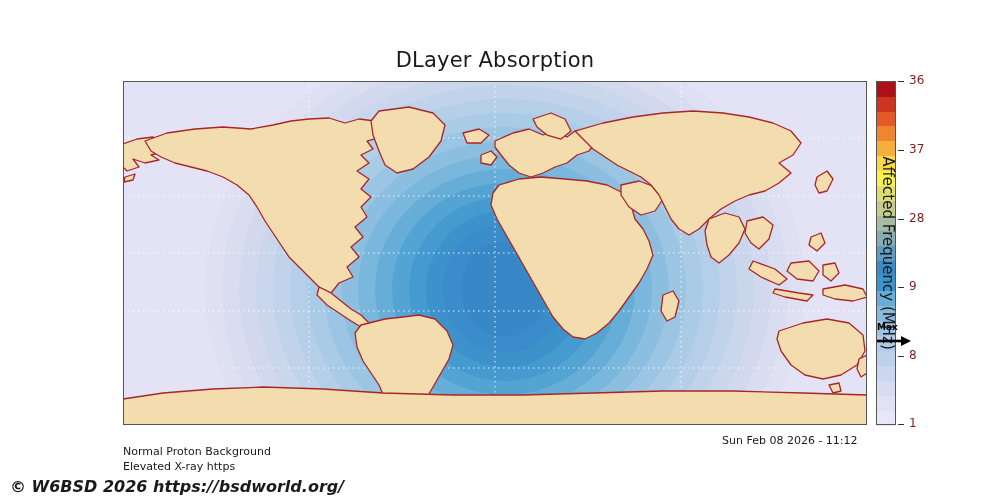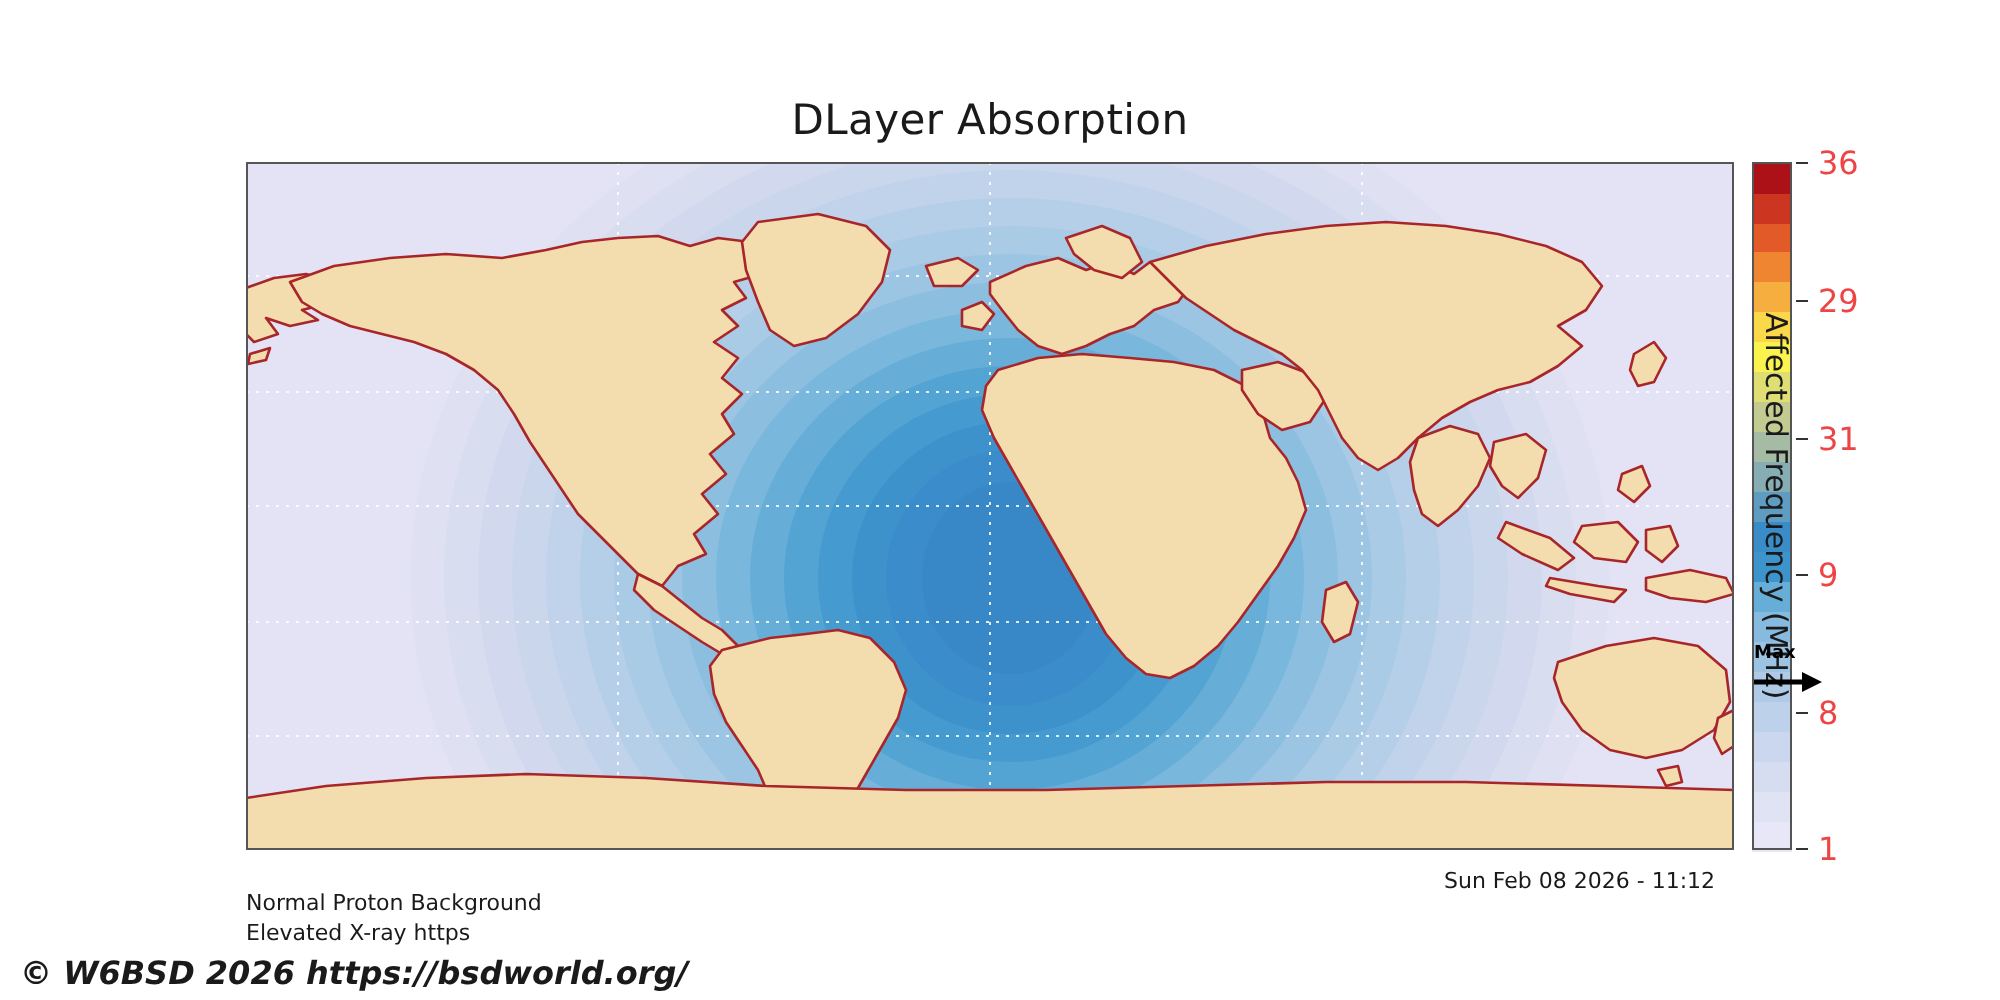--- a/index.html
+++ b/index.html
@@ -114,22 +114,22 @@
   .cb-tick {
     position: absolute;
     left: 898px;
     width: 6px;
     height: 1px;
     background: #333333;
   }
   .cb-ticklabel {
     position: absolute;
     left: 909px;
-    font-size: 16px;
-    color: #ef4444;
+    font-size: 12px;
+    color: #7f1d1d;
     line-height: 1;
     white-space: nowrap;
   }
   #cb-axis-label {
     position: absolute;
     left: 900px;
     top: 80px;
     width: 346px;
     height: 24px;
     transform: rotate(90deg);
@@ -323,22 +323,22 @@
   <div id="colorbar-frame"></div>
 
   <div class="cb-tick" style="top:81px"></div>
   <div class="cb-tick" style="top:150px"></div>
   <div class="cb-tick" style="top:219px"></div>
   <div class="cb-tick" style="top:287px"></div>
   <div class="cb-tick" style="top:356px"></div>
   <div class="cb-tick" style="top:424px"></div>
 
   <div class="cb-ticklabel" style="top:74px">36</div>
-  <div class="cb-ticklabel" style="top:143px">29</div>
-  <div class="cb-ticklabel" style="top:212px">31</div>
+  <div class="cb-ticklabel" style="top:143px">37</div>
+  <div class="cb-ticklabel" style="top:212px">28</div>
   <div class="cb-ticklabel" style="top:280px">9</div>
   <div class="cb-ticklabel" style="top:349px">8</div>
   <div class="cb-ticklabel" style="top:417px">1</div>
 
   <div id="cb-axis-label">Affected Frequency (MHz)</div>
 
   <div id="max-marker">
     <div class="mx-label">Max</div>
     <svg class="mx-arrow" width="36" height="12" viewBox="0 0 36 12">
       <line x1="1" y1="6" x2="26" y2="6" stroke="#000000" stroke-width="2.6"></line>

